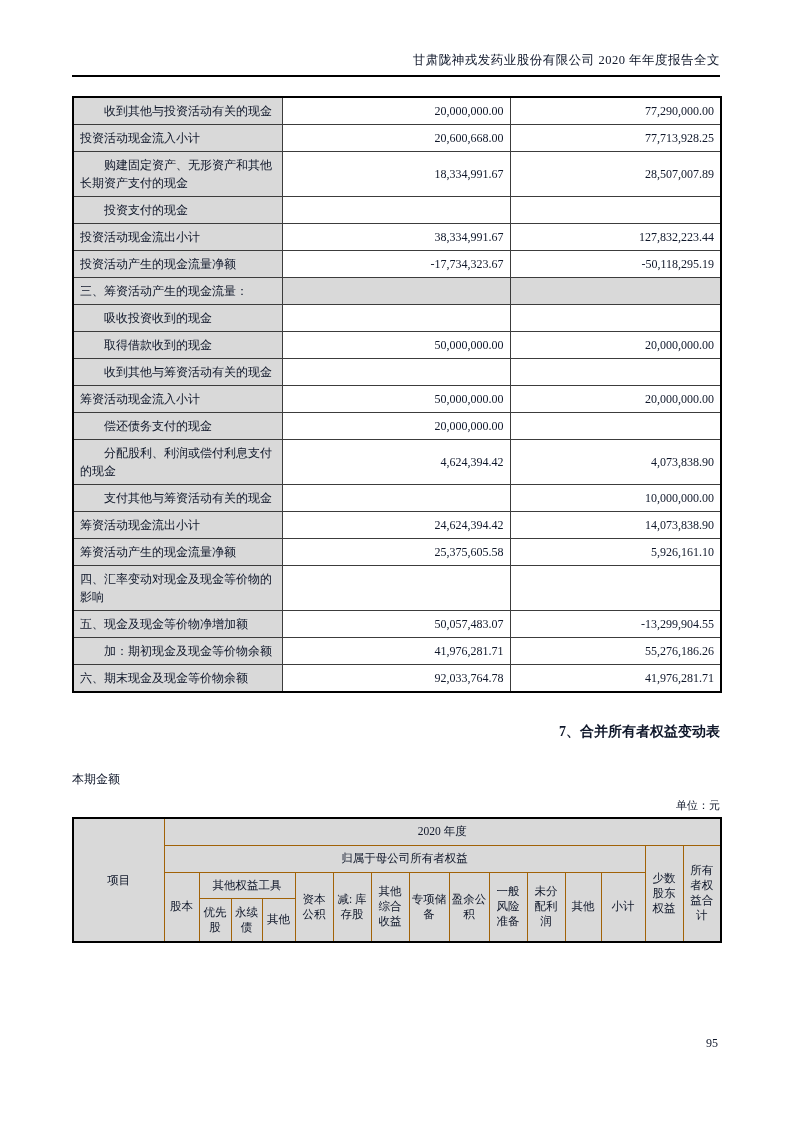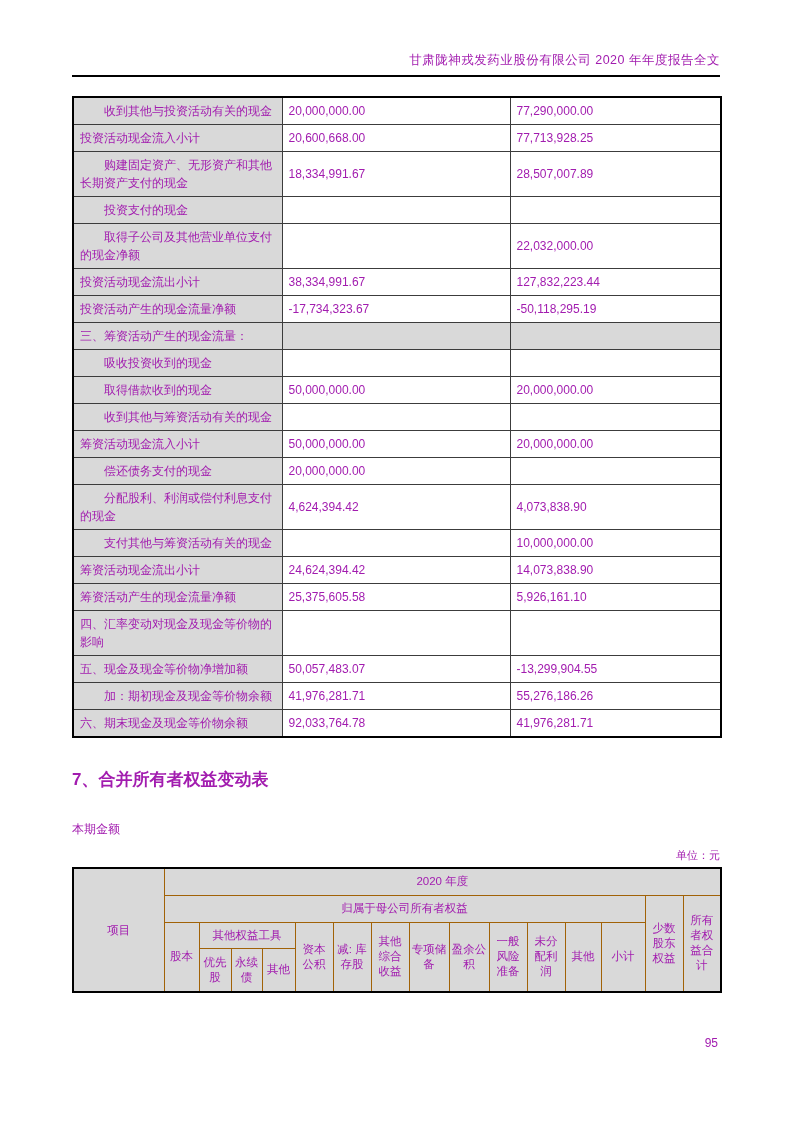--- a/index.html
+++ b/index.html
@@ -1,21 +1,21 @@
 <!DOCTYPE html>
 <html><head>
 <meta charset="utf-8">
 <style>
   html,body { margin:0; padding:0; background:#ffffff; }
   .page {
     position: relative;
     width: 793px; height: 1106px;
     background:#fff;
-    font-family: Liberation Sans, sans-serif;
-    color:#a21caf;
+    font-family: Liberation Serif, serif;
+    color:#0f172a;
     overflow: hidden;
   }
   .content { margin-left:72px; width:648px; }
   .report-header {
     padding-top:52px;
     text-align:right;
     font-size:12.5px;
     letter-spacing:0.5px;
     border-bottom:2px solid #000;
     padding-bottom:6px;
@@ -30,24 +30,24 @@
   }
   table.cashflow td {
     border:1px solid #3c3c3c;
     vertical-align:middle;
     line-height:18px;
     padding:4px 6px;
   }
   table.cashflow { border:2px solid #000; }
   td.lbl { background:#d9d9d9; text-align:left;margin-top:42px; }
   td.lbl.indent { text-indent:24px; }
-  td.num { text-align:left; padding-right:7px; background:#fff; }
+  td.num { text-align:right; padding-right:7px; background:#fff; }
   tr.section-row td { background:#d9d9d9; }
   
-  .section-title { margin:30px 0 12px 0; font-size:17px; font-weight:bold; }
+  .section-title { margin:30px 0 12px 0; font-size:14px; font-weight:bold;text-align:right; }
   .subtitle { margin:30px 0 10px 0; font-size:12px; }
   .unit-line { margin:10px 0 4px 0; font-size:11px; text-align:right; }
   
   table.equity {
     border-collapse:collapse;
     table-layout:fixed;
     width:648px;
     font-size:11.5px;
   }
   table.equity td {
@@ -91,25 +91,20 @@
       </tr>
           <tr>
         <td class="lbl indent">购建固定资产、无形资产和其他长期资产支付的现金</td>
         <td class="num">18,334,991.67</td>
         <td class="num">28,507,007.89</td>
       </tr>
           <tr>
         <td class="lbl indent">投资支付的现金</td>
         <td class="num"></td>
         <td class="num"></td>
-      </tr>
-          <tr>
-        <td class="lbl indent">取得子公司及其他营业单位支付的现金净额</td>
-        <td class="num"></td>
-        <td class="num">22,032,000.00</td>
       </tr>
           <tr>
         <td class="lbl">投资活动现金流出小计</td>
         <td class="num">38,334,991.67</td>
         <td class="num">127,832,223.44</td>
       </tr>
           <tr>
         <td class="lbl">投资活动产生的现金流量净额</td>
         <td class="num">-17,734,323.67</td>
         <td class="num">-50,118,295.19</td>

